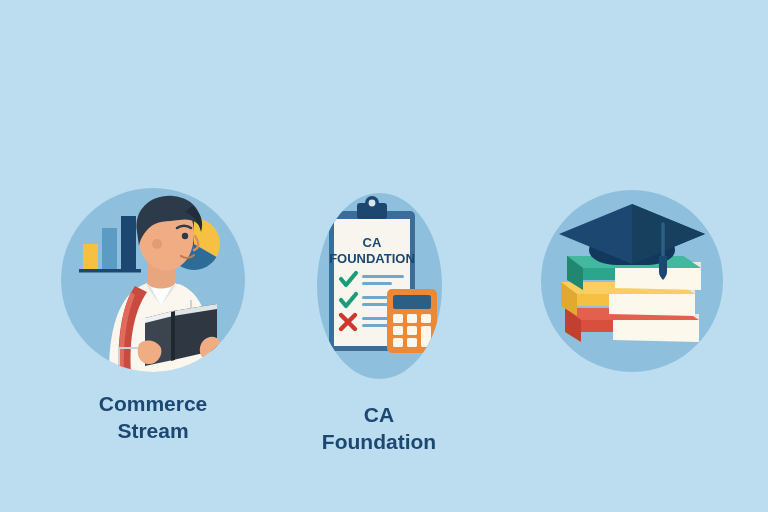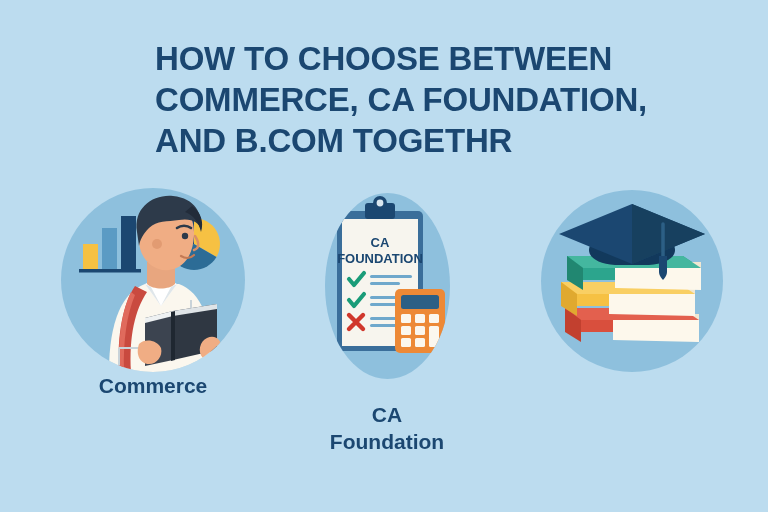--- a/index.html
+++ b/index.html
@@ -47,55 +47,51 @@
     width: 768px;
     height: 300px;
   }
   .col {
     position: absolute;
     top: 0;
     width: 250px;
     text-align: center;
   }
   .col.c1 { left: 28px; }
-  .col.c2 { left: 262px; }
+  .col.c2 { left: 254px; }
   .col.c3 { left: 507px; }
 
   .circle {
     position: relative;
     margin: 0 auto;
     border-radius: 50%;
     background: #8ec0dd;
     overflow: hidden;
   }
   .circle.big   { width: 184px; height: 184px; margin-top: 2px; }
   .circle.mid   { width: 125px; height: 186px; border-radius: 50%; margin-top: 7px; }
   .circle.big3  { width: 182px; height: 182px; margin-top: 4px; }
 
   .caption {
+    margin-top: 18px;
     font-size: 21px;
     line-height: 27px;
     font-weight: bold;
     color: #1b4771;
   }
   .caption.c2txt { margin-top: 22px; }
   .caption.c3txt { margin-top: 22px; }
 
   .illus { position: absolute; left: 0; top: 0; }
 </style>
 </head>
 <body>
 
 <div id="poster">
 
-  <div id="title-block">
-    <div class="title-line l1">HOW TO CHOOSE BETWEEN</div>
-    <div class="title-line l2">COMMERCE, CA FOUNDATION,</div>
-    <div class="title-line l3">AND B.COM TOGETHR</div>
-  </div>
 
   <div id="columns">
 
     <div class="col c1">
       <div class="circle big">
         <svg class="illus" width="184" height="184" viewBox="0 0 184 184">
 
           <rect x="22" y="56" width="15" height="25" fill="#f6c143"></rect>
           <rect x="41" y="40" width="15" height="41" fill="#5b9bc4"></rect>
           <rect x="60" y="28" width="15" height="53" fill="#1b4771"></rect>
@@ -143,20 +139,21 @@
             <path d="M112,123 L156,116 L156,121 L112,128 Z" fill="#dfe4e7"></path>
             <path d="M110,124 L114,123 L114,172 L110,173 Z" fill="#1f2731"></path>
           </g>
 
           <path d="M78,156 C84,150 96,152 100,160 C102,168 96,176 88,176 C80,176 74,168 78,156 Z" fill="#f0ad84"></path>
           <path d="M146,150 C154,146 162,152 160,162 C158,172 148,176 142,170 C136,164 139,153 146,150 Z" fill="#f0ad84"></path>
         </svg>
       </div>
       <div class="caption">
         <div>Commerce</div>
+        <div>Stream</div>
       </div>
     </div>
 
     <div class="col c2">
       <div class="circle mid">
         <svg class="illus" width="125" height="186" viewBox="0 0 125 186" style="overflow:visible">
 
           <rect x="12" y="18" width="86" height="140" rx="5" fill="#3a6e9a"></rect>
           <rect x="17" y="26" width="76" height="127" fill="#f7f5ee"></rect>
 

